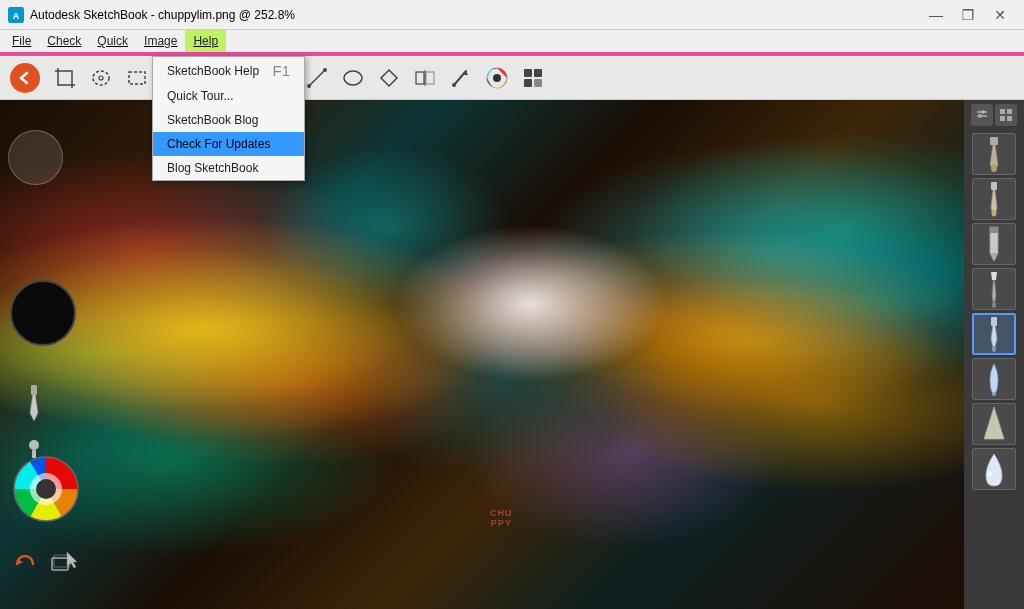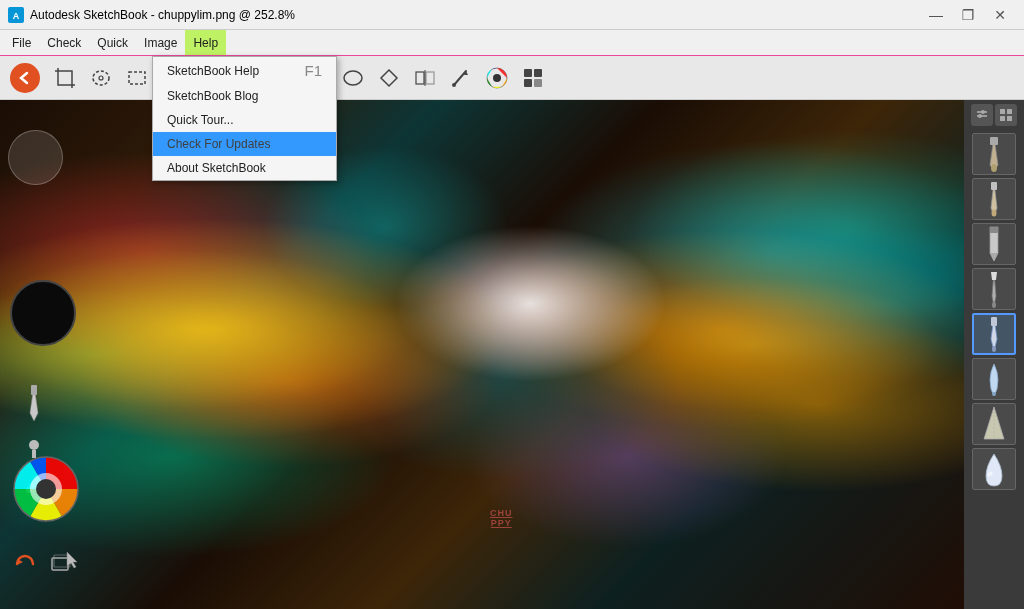--- a/index.html
+++ b/index.html
@@ -34,24 +34,25 @@
       font-size: 14px;
       color: #555;
     }
 
     
     #menubar {
       height: 26px;
       background: #f0f0f0;
       display: flex;
       align-items: center;
-      border-bottom: 1px solid #ec4899;
+      border-bottom: 4px solid #ec4899;
       padding: 0 4px;
       position: relative;
       z-index: 100;
+      text-decoration: underline;
     }
     .menu-item {
       padding: 3px 8px;
       cursor: pointer;
       font-size: 12px;
       color: #222;
       height: 100%;
       display: flex;
       align-items: center;
     }
@@ -59,33 +60,33 @@
 
     
     #help-dropdown {
       position: absolute;
       top: 26px;
       left: 152px;
       background: #f5f5f5;
       border: 1px solid #aaa;
       box-shadow: 2px 2px 6px rgba(0,0,0,0.3);
       z-index: 200;
-      width: 185px;
+      width: 153px;
     }
     .dropdown-item {
       padding: 5px 14px;
       cursor: pointer;
       font-size: 12px;
       color: #222;
       display: flex;
       align-items: center;
       justify-content: space-between;
       white-space: nowrap;
     }
-    .dropdown-item.highlighted { background: #3399ff; color: #404040; }
+    .dropdown-item.highlighted { background: #3399ff; color: #000000; }
     .dropdown-shortcut { color: #888; font-size: 15px; }
 
     
     #toolbar {
       height: 44px;
       background: #e8e8e8;
       display: flex;
       align-items: center;
       padding: 0 4px;
       gap: 2px;
@@ -184,30 +185,30 @@
   <div class="menu-item">Quick</div>
   <div class="menu-item">Image</div>
   <div class="menu-item active">Help</div>
 
   <div id="help-dropdown">
     <div class="dropdown-item">
       <span>SketchBook Help</span>
       <span class="dropdown-shortcut">F1</span>
     </div>
     <div class="dropdown-item">
+      <span>Quick Tour...</span>
+    </div>
+    <div class="dropdown-item">
       <span>SketchBook Blog</span>
-    </div>
-    <div class="dropdown-item">
-      <span>Quick Tour...</span>
     </div>
     <div class="dropdown-item highlighted">
       <span>Check For Updates</span>
     </div>
     <div class="dropdown-item">
-      <span>About SketchBook</span>
+      <span>Blog SketchBook</span>
     </div>
   </div>
 </div>
 
 <div id="toolbar">
 
   <div id="back-arrow">
     <svg width="16" height="16" viewBox="0 0 16 16">
       <path d="M10 3 L4 8 L10 13" stroke="white" stroke-width="2.5" fill="none" stroke-linecap="round"></path>
     </svg>
@@ -441,21 +442,20 @@
       position:absolute;
       bottom:80px;
       left:52%;
       transform:translateX(-50%);
       color:rgba(200,80,80,0.7);
       font-size:9px;
       font-weight:bold;
       line-height:1.1;
       text-align:center;
       letter-spacing:1px;
-      text-decoration:underline;
     ">CHU<br>PPY</div>
   </div>
 
   <div id="right-panel" style="width:60px;background:#3a3a3a;display:flex;flex-direction:column;align-items:center;padding:4px 2px;gap:3px;">
 
     <div style="display:flex;gap:2px;margin-bottom:4px;">
       <div style="width:22px;height:22px;background:#555;border-radius:3px;display:flex;align-items:center;justify-content:center;cursor:pointer;">
         <svg width="14" height="14" viewBox="0 0 14 14">
           <line x1="2" y1="4" x2="12" y2="4" stroke="#ccc" stroke-width="1.2"></line>
           <line x1="2" y1="8" x2="12" y2="8" stroke="#ccc" stroke-width="1.2"></line>

